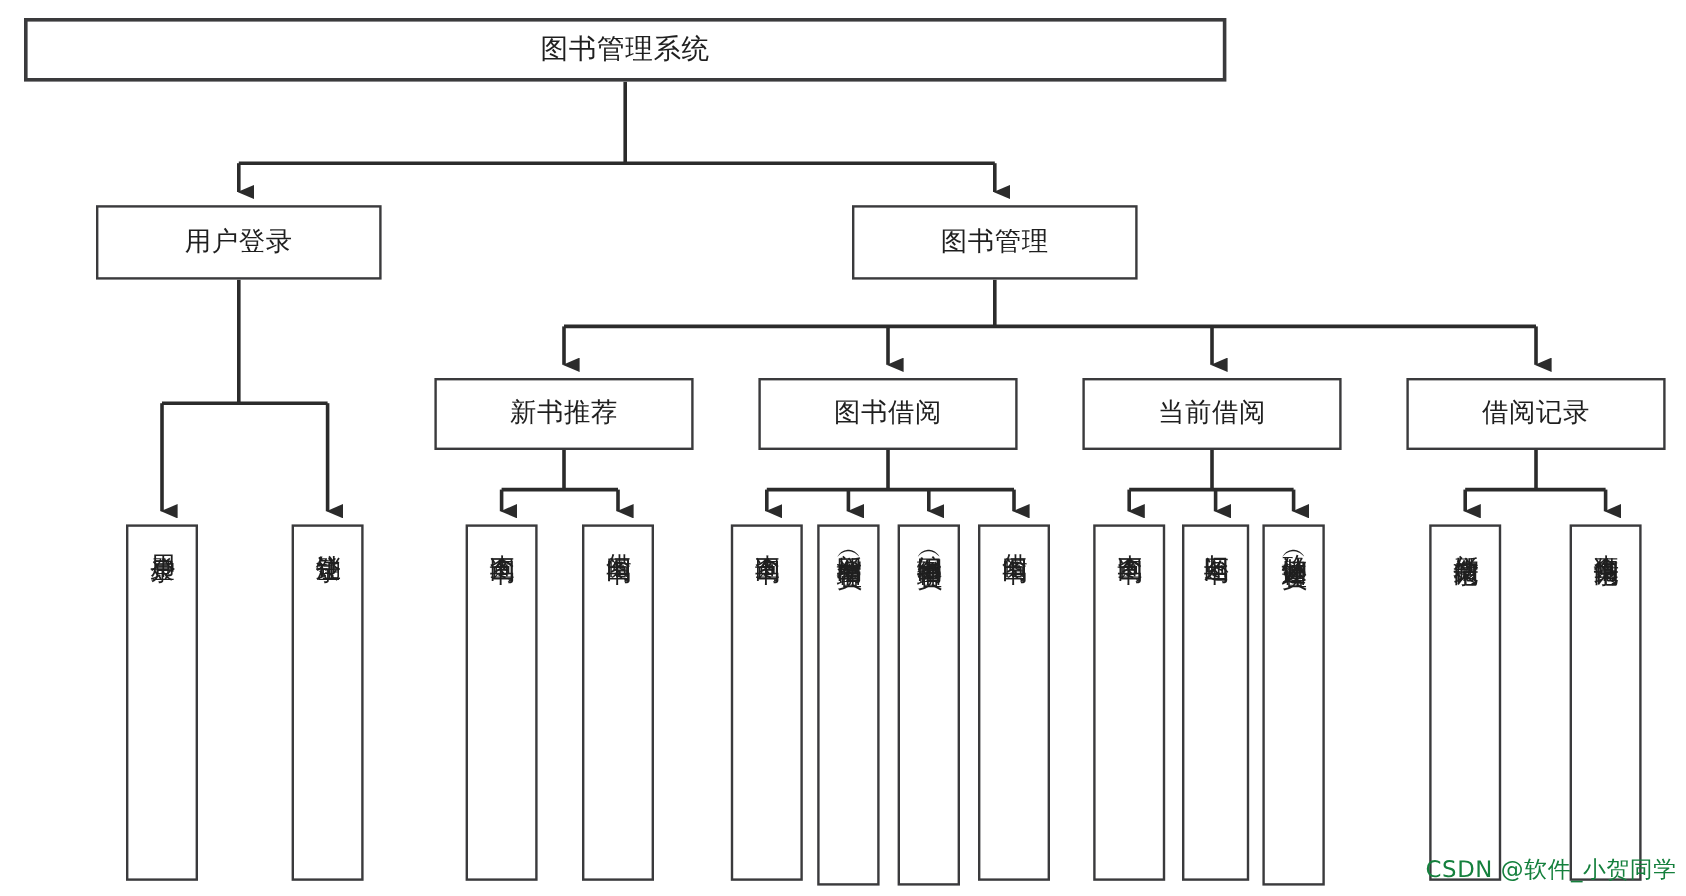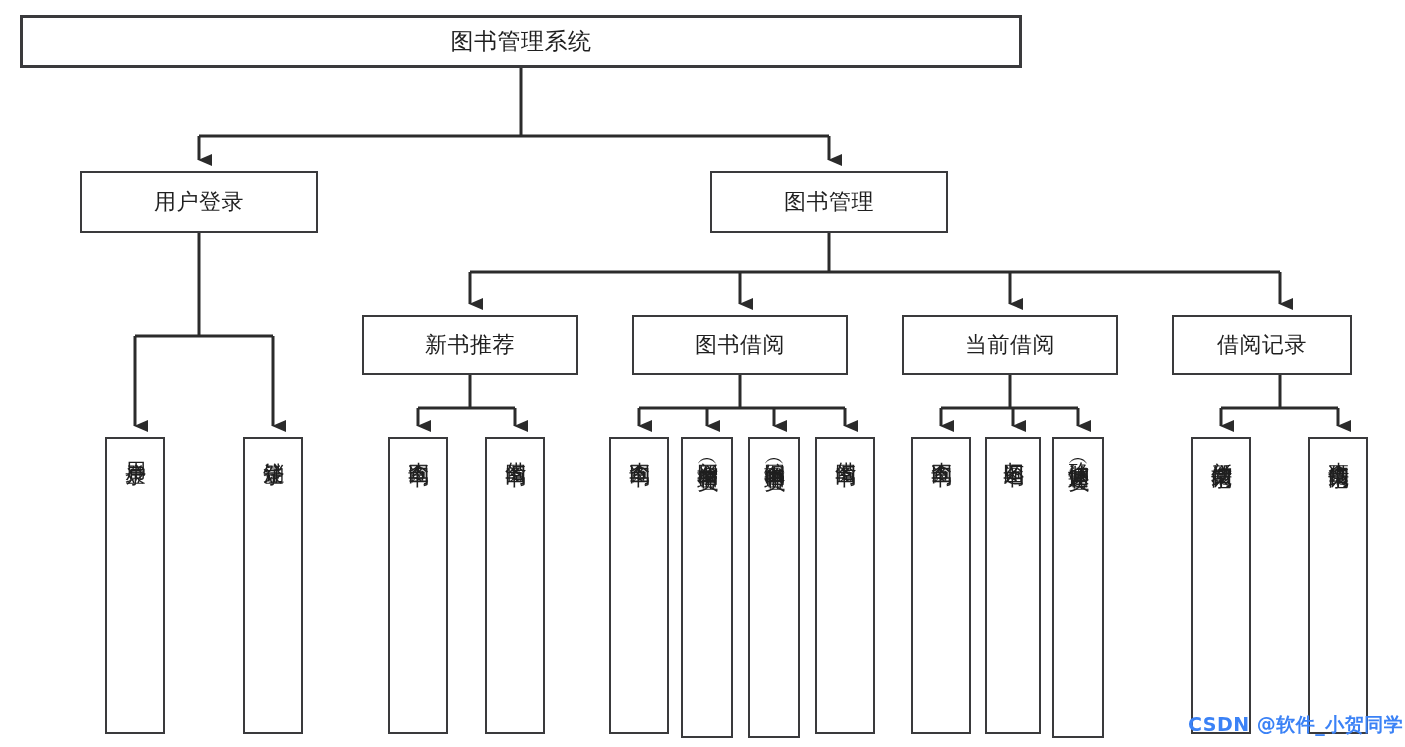--- a/index.html
+++ b/index.html
@@ -60,25 +60,24 @@
     line-height: 1.02;
     letter-spacing: 1.5px;
     white-space: normal;
     max-height: 280px;
   }
   .watermark {
     position: absolute;
     left: 1188px;
     top: 712px;
     font-size: 19px;
-    color: #3b82f6;
+    color: #15803d;
     letter-spacing: 0.5px;
     white-space: nowrap;
     font-family: "DejaVu Sans", "Liberation Sans", sans-serif;
-    font-weight: bold;
   }
 </style>
 </head>
 <body>
 
 <div id="canvas">
 
   <svg id="edges" viewBox="0 0 1405 747" xmlns="http://www.w3.org/2000/svg">
     <defs>
       <marker id="arrow" viewBox="0 0 12 14" refX="6" refY="13" markerWidth="12" markerHeight="14" orient="auto-start-reverse" markerUnits="userSpaceOnUse">
@@ -142,21 +141,21 @@
 
   <div class="node lvl2 horiz" style="left:710px; top:171px; width:238px; height:62px;">
     <span class="node-label">图书管理</span>
   </div>
   <div class="node lvl3 horiz" style="left:902px; top:315px; width:216px; height:60px;">
     <span class="node-label">当前借阅</span>
   </div>
   <div class="node lvl3 horiz" style="left:632px; top:315px; width:216px; height:60px;">
     <span class="node-label">图书借阅</span>
   </div>
-  <div class="node lvl3 horiz" style="left:1172px; top:315px; width:180px; height:60px;">
+  <div class="node lvl3 horiz" style="left:1172px; top:315px; width:216px; height:60px;">
     <span class="node-label">借阅记录</span>
   </div>
 
   <div class="node leaf vert" style="left:105px; top:437px; width:60px; height:297px;">
     <span class="node-label">用户登录</span>
   </div>
   <div class="node leaf vert" style="left:243px; top:437px; width:60px; height:297px;">
     <span class="node-label">注销登录</span>
   </div>
 

